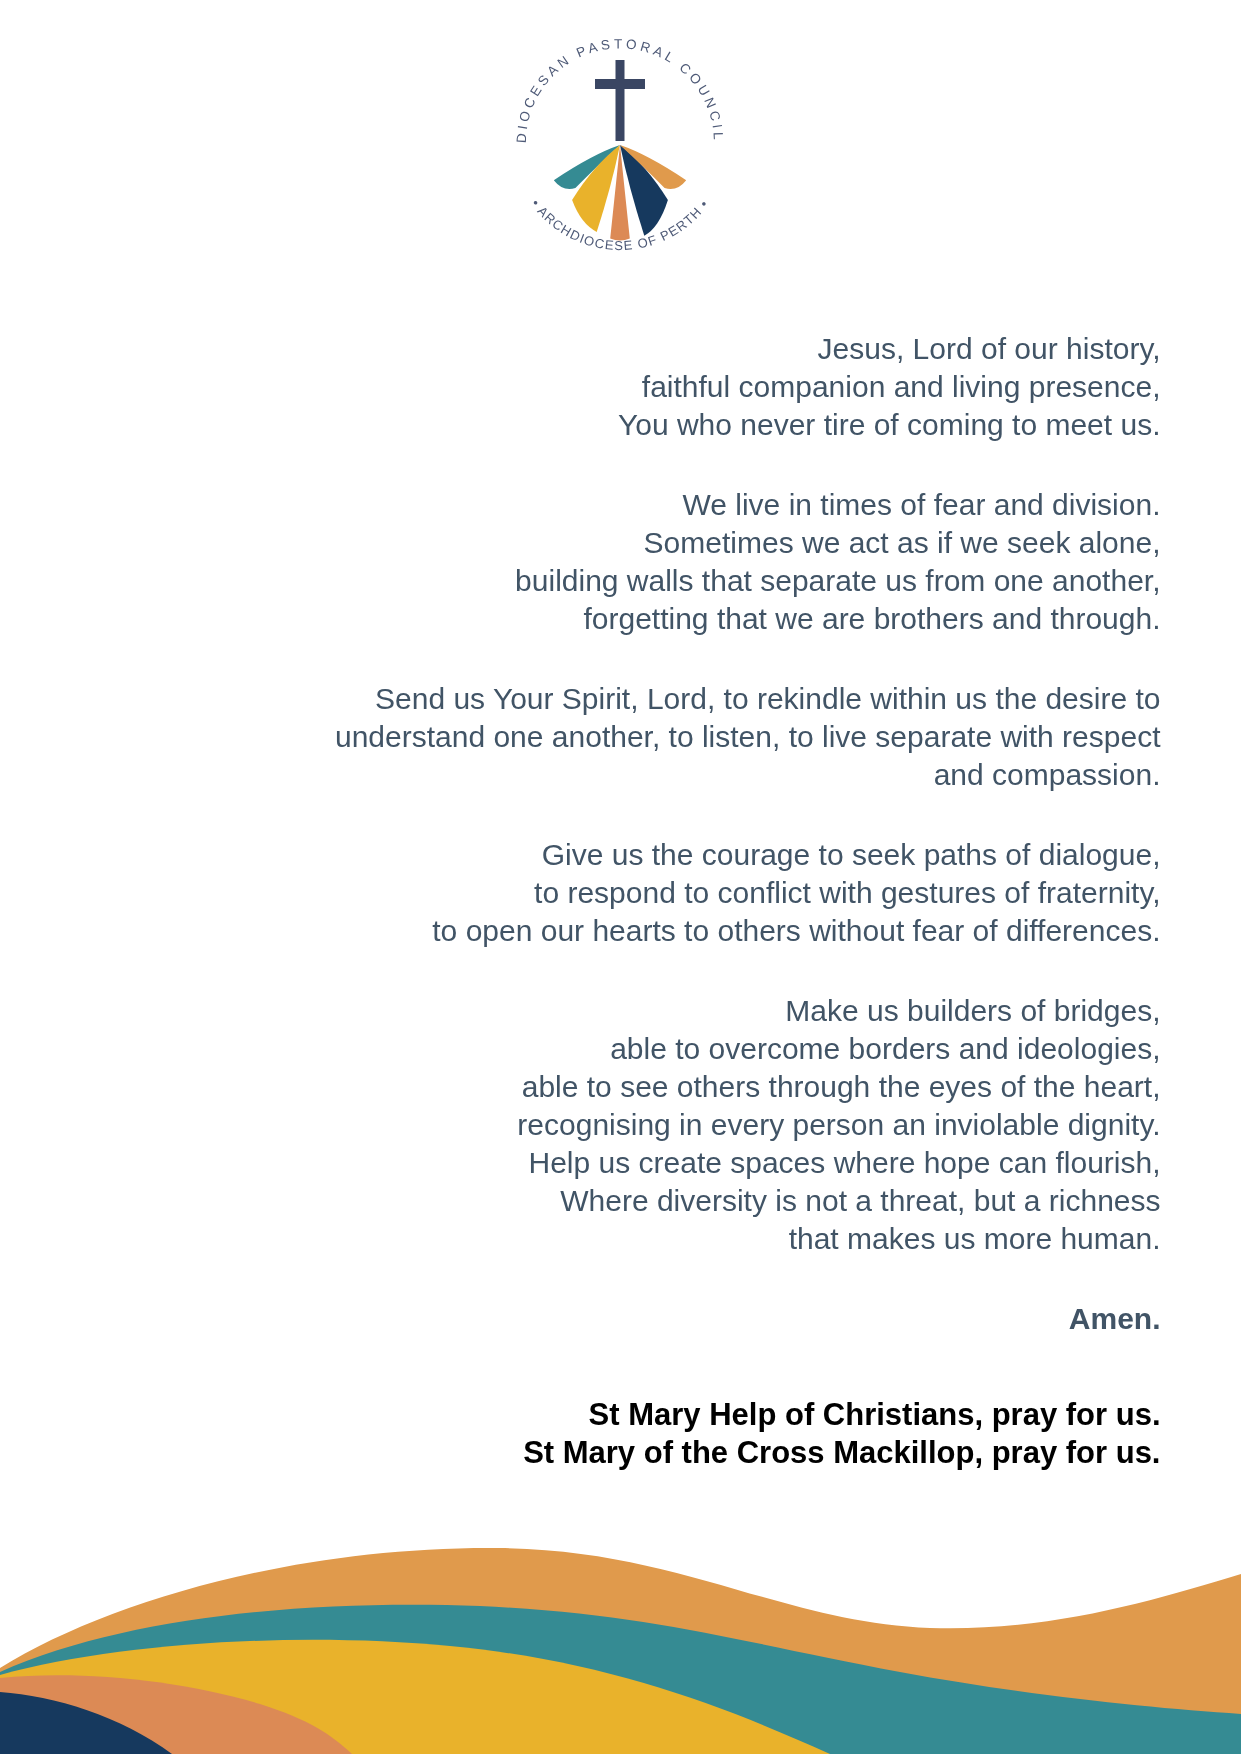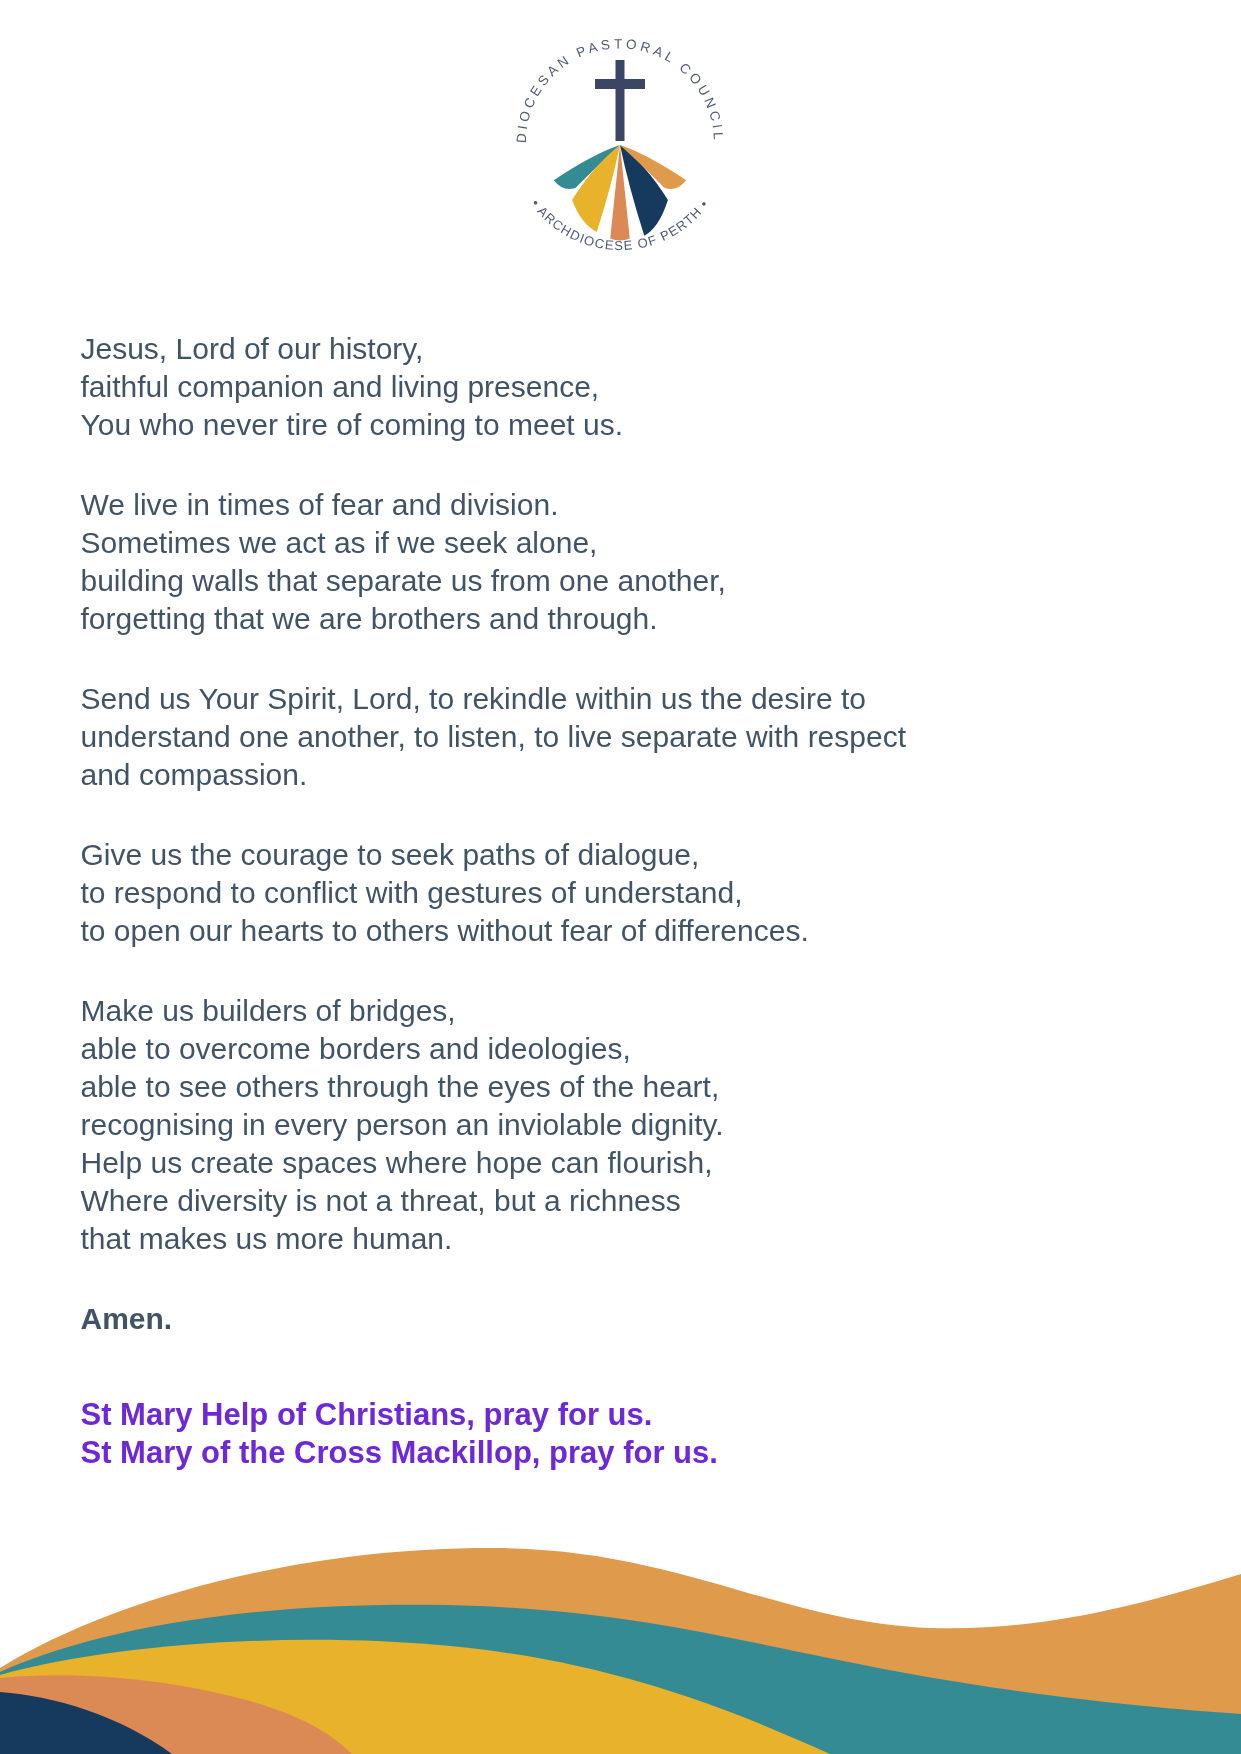--- a/index.html
+++ b/index.html
@@ -20,21 +20,21 @@
     font-family:"Liberation Sans", sans-serif;
     font-weight:500;
   }
   .ring-top{font-size:13.5px;letter-spacing:3.5px;}
   .ring-bottom{font-size:13px;letter-spacing:1.2px;}
   .prayer{
     position:absolute;
     top:330px;left:0;right:0;
     margin:0 auto;
     width:1080px;
-    text-align:left;
+    text-align:right;
     font-size:30px;
     line-height:38px;
     font-weight:300;
   }
   .stanza{margin:0 0 42px 0;padding:0;}
   .line{display:block;}
   .amen{margin:0 0 58px 0;font-weight:bold;}
   .invocations{
     margin:0;padding:0;
     font-size:31px;
@@ -99,37 +99,37 @@
     </p>
 
     <p class="stanza">
       <span class="line">Send us Your Spirit, Lord, to rekindle within us the desire to</span>
       <span class="line">understand one another, to listen, to live separate with respect</span>
       <span class="line">and compassion.</span>
     </p>
 
     <p class="stanza">
       <span class="line">Give us the courage to seek paths of dialogue,</span>
-      <span class="line">to respond to conflict with gestures of understand,</span>
+      <span class="line">to respond to conflict with gestures of fraternity,</span>
       <span class="line">to open our hearts to others without fear of differences.</span>
     </p>
 
     <p class="stanza">
       <span class="line">Make us builders of bridges,</span>
       <span class="line">able to overcome borders and ideologies,</span>
       <span class="line">able to see others through the eyes of the heart,</span>
       <span class="line">recognising in every person an inviolable dignity.</span>
       <span class="line">Help us create spaces where hope can flourish,</span>
       <span class="line">Where diversity is not a threat, but a richness</span>
       <span class="line">that makes us more human.</span>
     </p>
 
     <p class="stanza amen">Amen.</p>
 
-    <p class="invocations" style="color: #6d28d9;">
+    <p class="invocations" style="color: #000000;">
       <span class="line">St Mary Help of Christians, pray for us.</span>
       <span class="line">St Mary of the Cross Mackillop, pray for us.</span>
     </p>
 
   </main>
 
   <svg class="waves" viewBox="0 0 1241 380" preserveAspectRatio="none">
     <path d="M0,294 C110,226 300,172 500,174 C680,176 780,248 930,254 C1050,258 1155,226 1241,200 L1241,380 L0,380 Z" fill="#E09A4C"></path>
     <path d="M0,298 C130,240 320,226 480,232 C650,240 740,268 900,298 C1030,322 1150,334 1241,340 L1241,380 L0,380 Z" fill="#358B93"></path>
     <path d="M0,301 C120,268 300,258 450,272 C600,286 720,330 830,380 L0,380 Z" fill="#E9B22B"></path>

